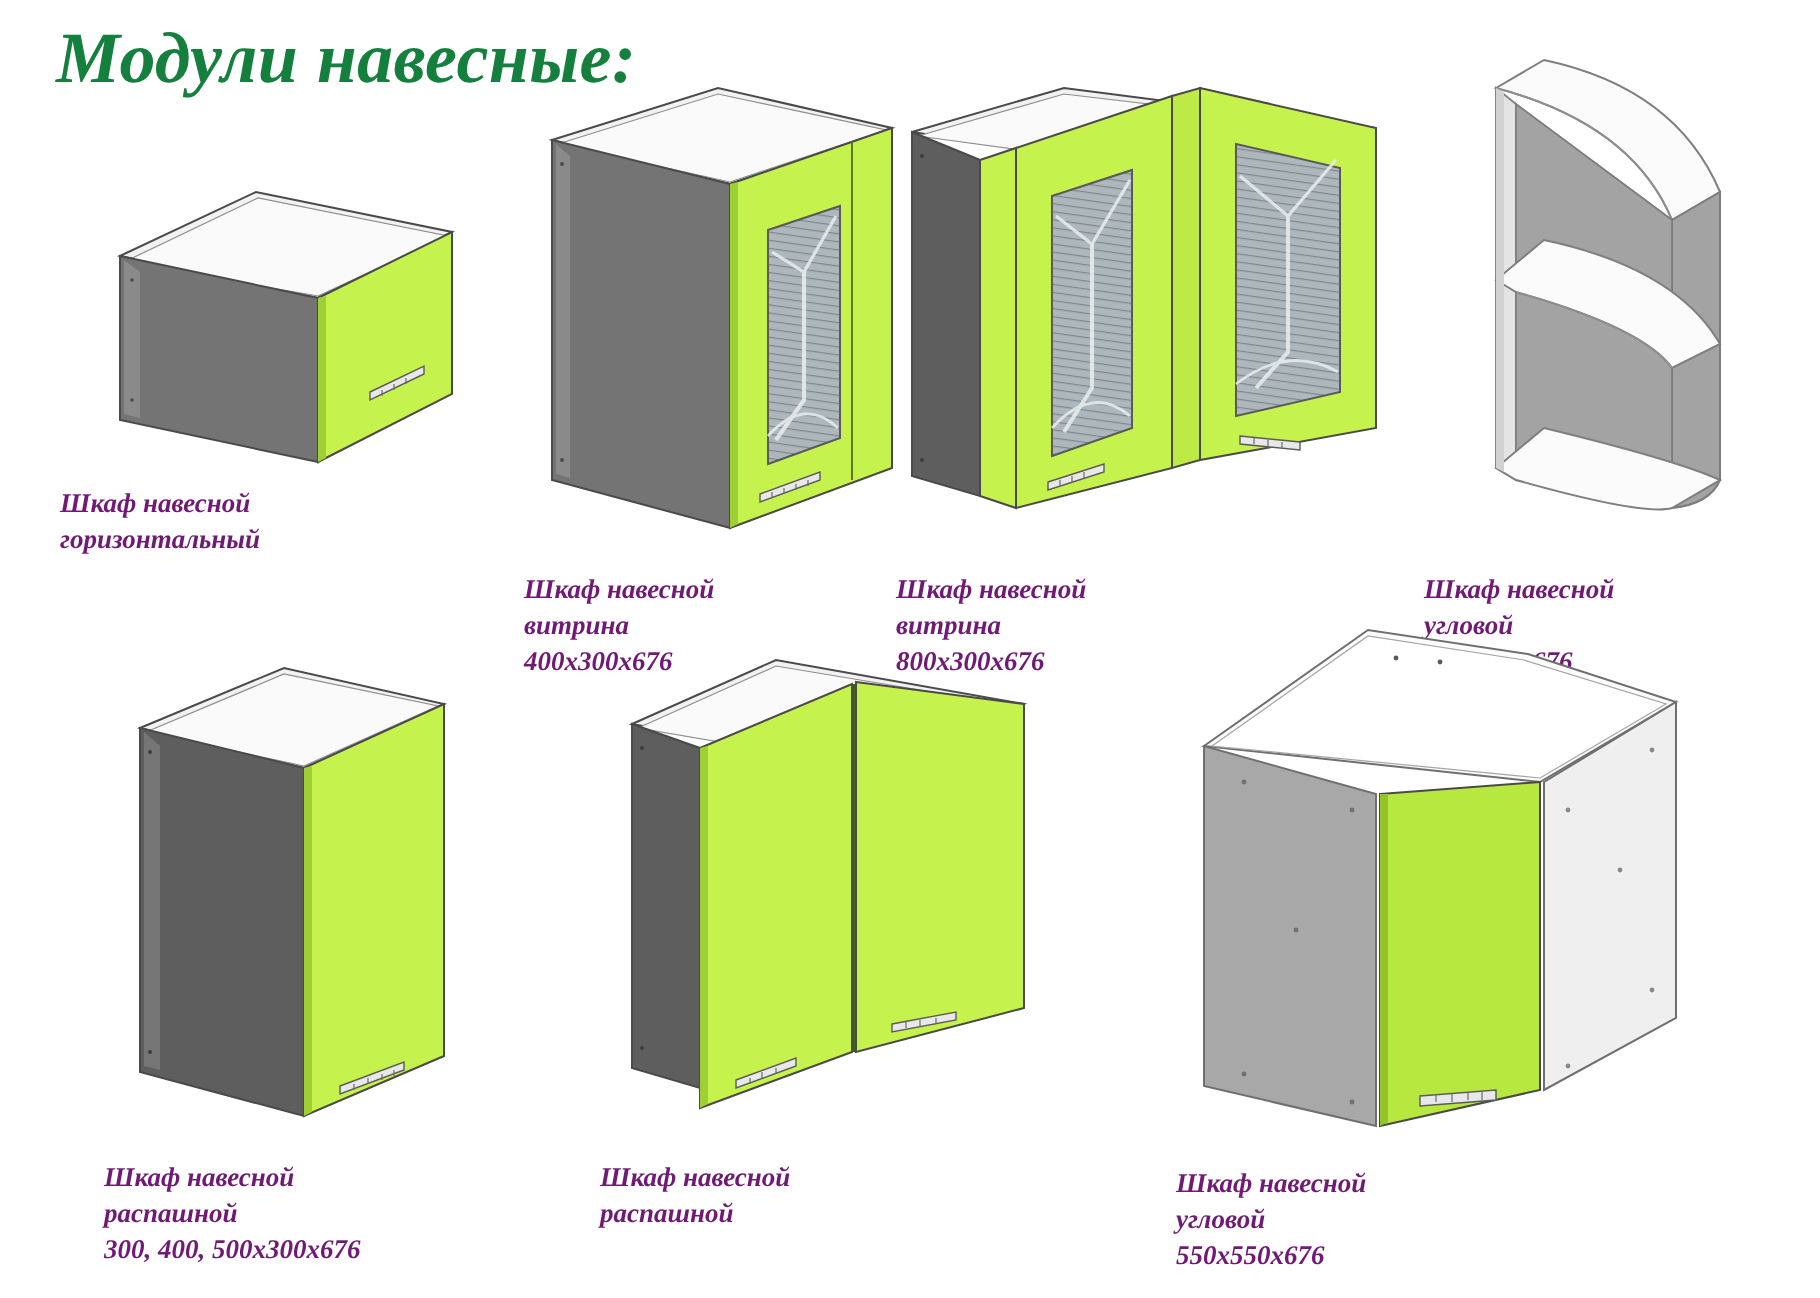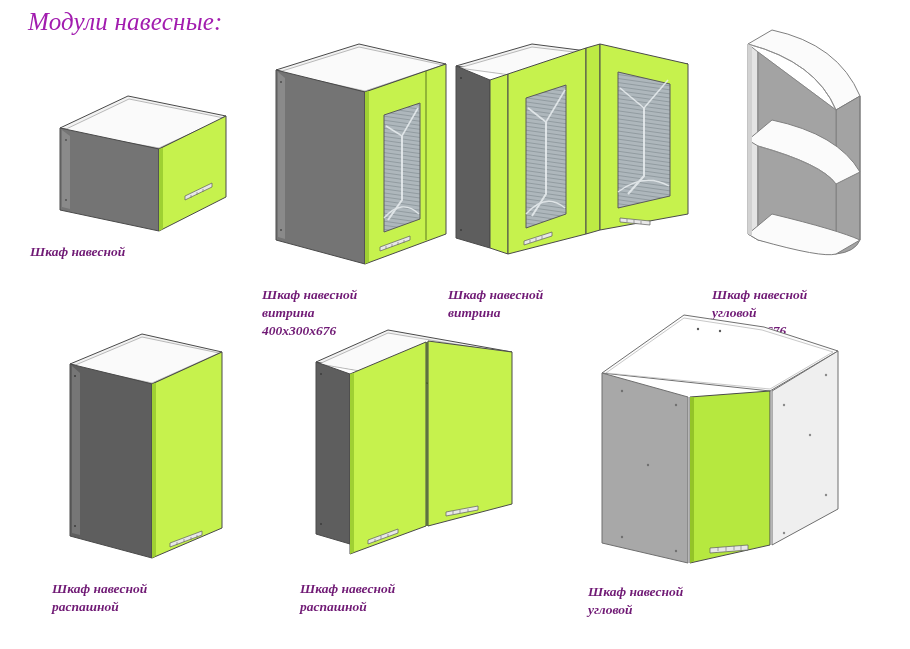--- a/index.html
+++ b/index.html
@@ -11,24 +11,24 @@
     width: 910px;
     height: 649px;
     position: relative;
     font-family: "Liberation Serif", "DejaVu Serif", serif;
     overflow: hidden;
   }
   #page-title {
     position: absolute;
     left: 28px;
     top: 8px;
-    font-size: 25px;
-    font-weight: normal;
+    font-size: 36px;
+    font-weight: bold;
     font-style: italic;
-    color: #a21caf;
+    color: #15803d;
     letter-spacing: 0.2px;
     white-space: nowrap;
   }
   .cabinet-cell {
     position: absolute;
   }
   .cabinet-art {
     display: block;
   }
   .caption {
@@ -83,20 +83,21 @@
       <line x1="161" y1="107" x2="161" y2="110" stroke="#6a6a6a" stroke-width="0.6"></line>
       <line x1="167" y1="104" x2="167" y2="107" stroke="#6a6a6a" stroke-width="0.6"></line>
       <line x1="173" y1="101" x2="173" y2="104" stroke="#6a6a6a" stroke-width="0.6"></line>
     </g>
 
     <circle cx="36" cy="52" r="0.9" fill="#4d4d4d"></circle>
     <circle cx="36" cy="112" r="0.9" fill="#4d4d4d"></circle>
   </svg>
   <div class="caption">
     <span class="cap-line">Шкаф навесной</span>
+    <span class="cap-line">горизонтальный</span>
   </div>
 </div>
 
 <div class="cabinet-cell" id="cell-vitrina-400">
   <svg class="cabinet-art" width="200" height="232" viewBox="0 0 200 232">
     <defs>
       <pattern id="glassHatch" width="4" height="4" patternUnits="userSpaceOnUse" patternTransform="rotate(8)">
         <rect width="4" height="4" fill="#aeb7bc"></rect>
         <line x1="0" y1="0" x2="4" y2="0" stroke="#7d888e" stroke-width="1.2"></line>
       </pattern>
@@ -182,20 +183,21 @@
     <g>
       <polygon points="172,176 202,179 202,183 172,180" fill="#e8e8e8" stroke="#5b5b5b" stroke-width="0.7"></polygon>
       <line x1="179" y1="177" x2="179" y2="180" stroke="#6a6a6a" stroke-width="0.6"></line>
       <line x1="186" y1="178" x2="186" y2="181" stroke="#6a6a6a" stroke-width="0.6"></line>
       <line x1="193" y1="179" x2="193" y2="182" stroke="#6a6a6a" stroke-width="0.6"></line>
     </g>
   </svg>
   <div class="caption">
     <span class="cap-line">Шкаф навесной</span>
     <span class="cap-line">витрина</span>
+    <span class="cap-line">800х300х676</span>
   </div>
 </div>
 
 <div class="cabinet-cell" id="cell-corner-300">
   <svg class="cabinet-art" width="190" height="252" viewBox="0 0 190 252">
 
     <path d="M36,22 L60,8 Q126,22 148,74 L124,88 Q104,40 36,22 Z" fill="#fbfbfb" stroke="#7f7f7f" stroke-width="1"></path>
     <path d="M36,22 Q104,40 124,88" fill="none" stroke="#8f8f8f" stroke-width="0.8"></path>
 
     <polygon points="36,22 36,212 46,218 46,30" fill="#e4e4e4" stroke="#868686" stroke-width="1"></polygon>
@@ -240,20 +242,21 @@
       <polygon points="118,213 150,201 150,205 118,217" fill="#e8e8e8" stroke="#5b5b5b" stroke-width="0.7"></polygon>
       <line x1="125" y1="212" x2="125" y2="215" stroke="#6a6a6a" stroke-width="0.6"></line>
       <line x1="132" y1="209" x2="132" y2="212" stroke="#6a6a6a" stroke-width="0.6"></line>
       <line x1="139" y1="207" x2="139" y2="210" stroke="#6a6a6a" stroke-width="0.6"></line>
       <line x1="145" y1="205" x2="145" y2="208" stroke="#6a6a6a" stroke-width="0.6"></line>
     </g>
   </svg>
   <div class="caption">
     <span class="cap-line">Шкаф навесной</span>
     <span class="cap-line">распашной</span>
+    <span class="cap-line">300, 400, 500х300х676</span>
   </div>
 </div>
 
 <div class="cabinet-cell" id="cell-swing-800">
   <svg class="cabinet-art" width="232" height="244" viewBox="0 0 232 244">
 
     <polygon points="16,40 88,8 212,30 142,64" fill="#f2f2f2" stroke="#4a4a4a" stroke-width="1"></polygon>
     <polygon points="19,42 88,11 208,31 141,63" fill="#fafafa" stroke="#8e8e8e" stroke-width="0.6"></polygon>
 
     <polygon points="16,40 16,212 50,222 50,52" fill="#5e5e5e" stroke="#4a4a4a" stroke-width="1"></polygon>
@@ -313,14 +316,15 @@
     <polygon points="184,86 250,46 250,204 184,240" fill="#efefef" stroke="#6f6f6f" stroke-width="1"></polygon>
     <circle cx="196" cy="100" r="1.2" fill="#8a8a8a"></circle>
     <circle cx="196" cy="228" r="1.2" fill="#8a8a8a"></circle>
     <circle cx="222" cy="130" r="1.2" fill="#8a8a8a"></circle>
     <circle cx="238" cy="70" r="1.2" fill="#8a8a8a"></circle>
     <circle cx="238" cy="190" r="1.2" fill="#8a8a8a"></circle>
   </svg>
   <div class="caption">
     <span class="cap-line">Шкаф навесной</span>
     <span class="cap-line">угловой</span>
+    <span class="cap-line">550х550х676</span>
   </div>
 </div>
 
 </body></html>

